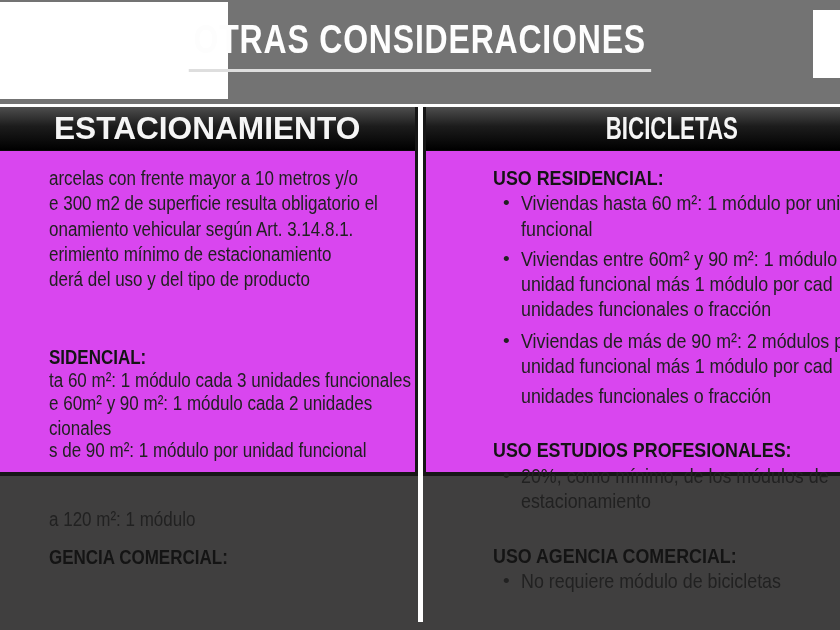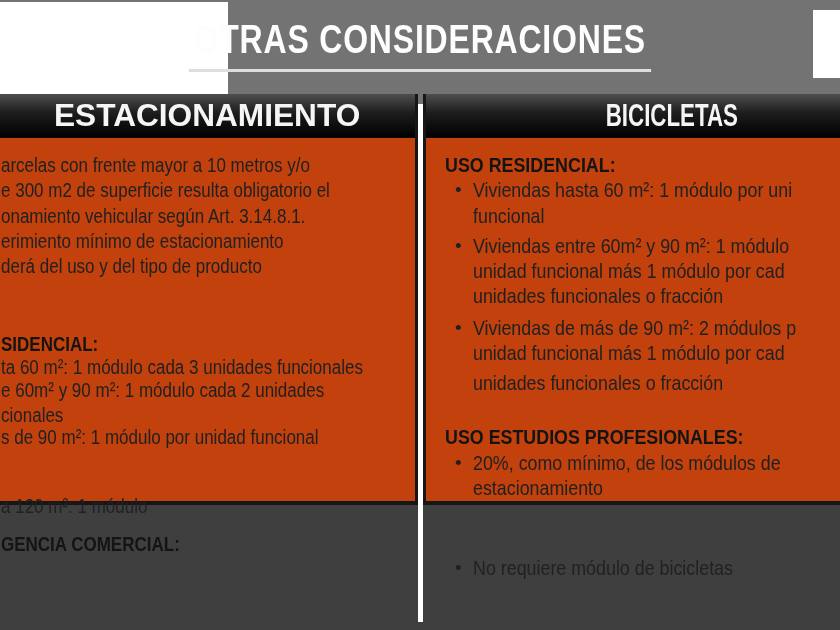--- a/index.html
+++ b/index.html
@@ -15,34 +15,34 @@
   .title-wrap{position:absolute;left:0;top:18px;width:840px;text-align:center;}
   .title{
     display:inline-block;transform:scaleX(.8);transform-origin:center top;
     font-size:40px;font-weight:bold;color:#fdfdfd;letter-spacing:1px;line-height:1.05;
     padding:0 6px 9px 6px;border-bottom:3px solid #dedede;
   }
   
   .hgap{position:absolute;left:0;top:104px;width:840px;height:3px;background:#ffffff;}
   .vgap{position:absolute;left:418px;top:104px;width:5px;height:518px;background:#ffffff;}
   
-  .box{position:absolute;top:94px;height:411px;background:#c2410c;box-sizing:border-box;
+  .box{position:absolute;top:107px;height:369px;background:#d946ef;box-sizing:border-box;
        border-bottom:4px solid #161616;}
   .box-left{left:0;width:418px;border-right:3px solid #161616;}
   .box-right{left:423px;width:494px;border-left:3px solid #161616;}
   .box-hd{
     height:43px;line-height:43px;text-align:center;
     background:linear-gradient(180deg,#4e4e4e 0%,#1c1c1c 45%,#000 100%);
     border-bottom:1px solid #0a0a0a;
   }
   .hd-text{display:inline-block;vertical-align:top;color:#f5f5f5;font-weight:bold;font-size:31px;}
   .hd-l{transform:scaleX(1.02);transform-origin:center top;}
   .hd-r{transform:scaleX(.72);transform-origin:center top;}
   
-  .ln{position:absolute;height:26px;}
+  .ln{position:absolute;height:26px;margin-left:48px;}
   .tx{
     display:inline-block;white-space:nowrap;
     transform:scaleX(.85);transform-origin:left top;
     font-size:20px;line-height:24px;color:#212121;
   }
   .box-right .tx{font-size:21px;}
   .b{font-weight:bold;color:#141414;}
   .blt{position:absolute;left:-18px;top:1px;font-size:19px;color:#212121;}
 </style>
 </head>
@@ -88,16 +88,17 @@
     <div class="ln" style="top:110px;left:47px"><span class="tx">funcional</span></div>
     <div class="ln" style="top:140px;left:47px"><span class="blt">•</span><span class="tx">Viviendas entre 60m² y 90 m²: 1 módulo</span></div>
     <div class="ln" style="top:165px;left:47px"><span class="tx">unidad funcional más 1 módulo por cad</span></div>
     <div class="ln" style="top:190px;left:47px"><span class="tx">unidades funcionales o fracción</span></div>
     <div class="ln" style="top:222px;left:47px"><span class="blt">•</span><span class="tx">Viviendas de más de 90 m²: 2 módulos p</span></div>
     <div class="ln" style="top:247px;left:47px"><span class="tx">unidad funcional más 1 módulo por cad</span></div>
     <div class="ln" style="top:277px;left:47px"><span class="tx">unidades funcionales o fracción</span></div>
     <div class="ln" style="top:331px;left:19px"><span class="tx b">USO ESTUDIOS PROFESIONALES:</span></div>
     <div class="ln" style="top:357px;left:47px"><span class="blt">•</span><span class="tx">20%, como mínimo, de los módulos de</span></div>
     <div class="ln" style="top:382px;left:47px"><span class="tx">estacionamiento</span></div>
+    <div class="ln" style="top:437px;left:19px"><span class="tx b">USO AGENCIA COMERCIAL:</span></div>
     <div class="ln" style="top:462px;left:47px"><span class="blt">•</span><span class="tx">No requiere módulo de bicicletas</span></div>
   </div>
 
 </div>
 
 </body></html>

